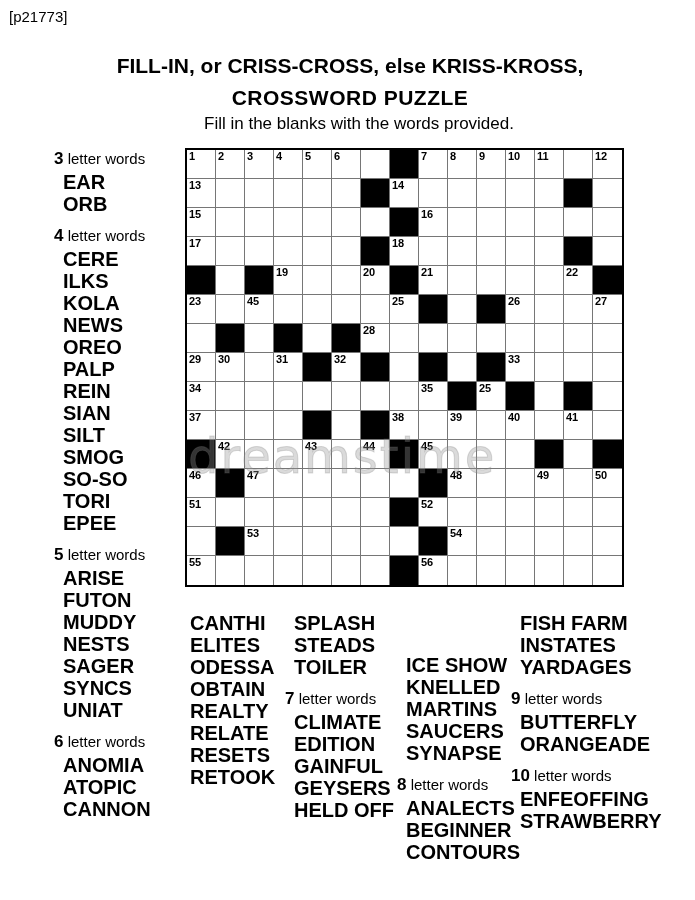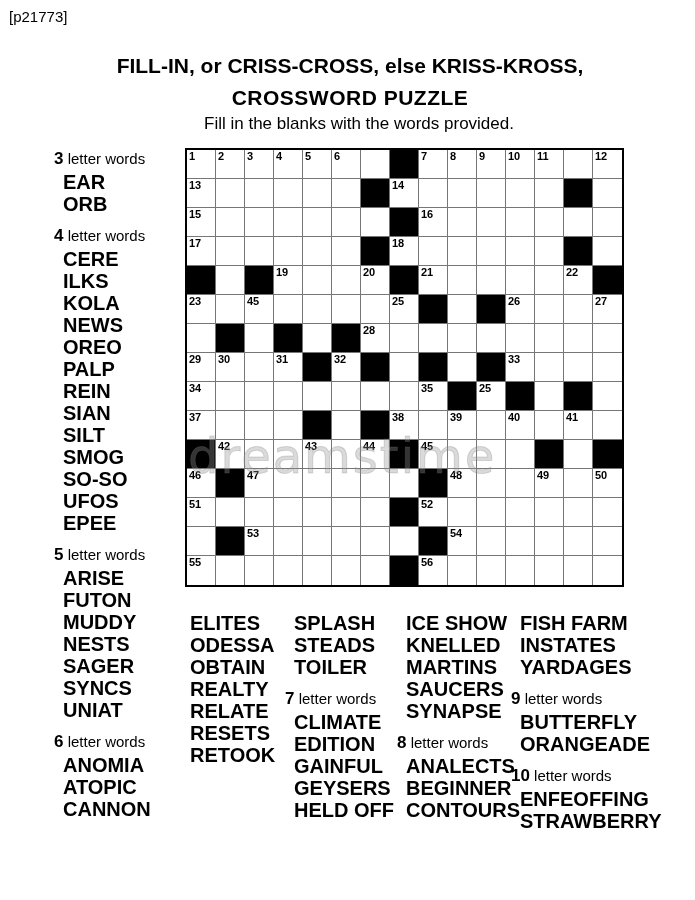--- a/index.html
+++ b/index.html
@@ -20,21 +20,21 @@
   .cell:nth-last-child(-n+15){border-bottom:none;}
   .cell.black{background:#000;}
   .num{position:absolute;top:0;left:2px;font-size:11px;font-weight:bold;line-height:13px;}
   
   .word{font-size:20px;font-weight:bold;line-height:22px;padding-left:9px;white-space:nowrap;}
   .lw-header{font-size:15px;line-height:24px;margin-top:9px;white-space:nowrap;}
   .lw-header .n{font-size:17px;font-weight:bold;}
   .lw-header.first{margin-top:0;}
   #side-list{position:absolute;left:54px;top:147px;width:130px;}
   .bottom-col{position:absolute;top:612px;width:120px;}
-  #bcol0{left:181px;} #bcol1{left:285px;} #bcol2{left:397px;} #bcol3{left:511px;}
+  #bcol0{left:181px;} #bcol1{left:285px;} #bcol2{left:397px;margin-top:42px;} #bcol3{left:511px;}
   
   #watermark{position:absolute;left:188px;top:428px;width:500px;font-size:48px;
              font-weight:normal;letter-spacing:2px;color:rgba(150,150,150,0.35);
              -webkit-text-stroke:1px rgba(120,120,120,0.25);
              font-family:"DejaVu Sans",sans-serif;pointer-events:none;}
 </style>
 </head>
 <body>
 
 <div id="page">
@@ -393,37 +393,38 @@
       <div class="word">ILKS</div>
       <div class="word">KOLA</div>
       <div class="word">NEWS</div>
       <div class="word">OREO</div>
       <div class="word">PALP</div>
       <div class="word">REIN</div>
       <div class="word">SIAN</div>
       <div class="word">SILT</div>
       <div class="word">SMOG</div>
       <div class="word">SO-SO</div>
-      <div class="word">UFOS</div>
+      <div class="word">TORI</div>
       <div class="word">EPEE</div>
       <div class="lw-header"><span class="n">5</span><span> letter words</span></div>
       <div class="word">ARISE</div>
       <div class="word">FUTON</div>
       <div class="word">MUDDY</div>
       <div class="word">NESTS</div>
       <div class="word">SAGER</div>
       <div class="word">SYNCS</div>
       <div class="word">UNIAT</div>
       <div class="lw-header"><span class="n">6</span><span> letter words</span></div>
       <div class="word">ANOMIA</div>
       <div class="word">ATOPIC</div>
       <div class="word">CANNON</div>
     </div>
 
   <div id="bcol0" class="bottom-col">
+      <div class="word">CANTHI</div>
       <div class="word">ELITES</div>
       <div class="word">ODESSA</div>
       <div class="word">OBTAIN</div>
       <div class="word">REALTY</div>
       <div class="word">RELATE</div>
       <div class="word">RESETS</div>
       <div class="word">RETOOK</div>
     </div>
   <div id="bcol1" class="bottom-col">
       <div class="word">SPLASH</div>

